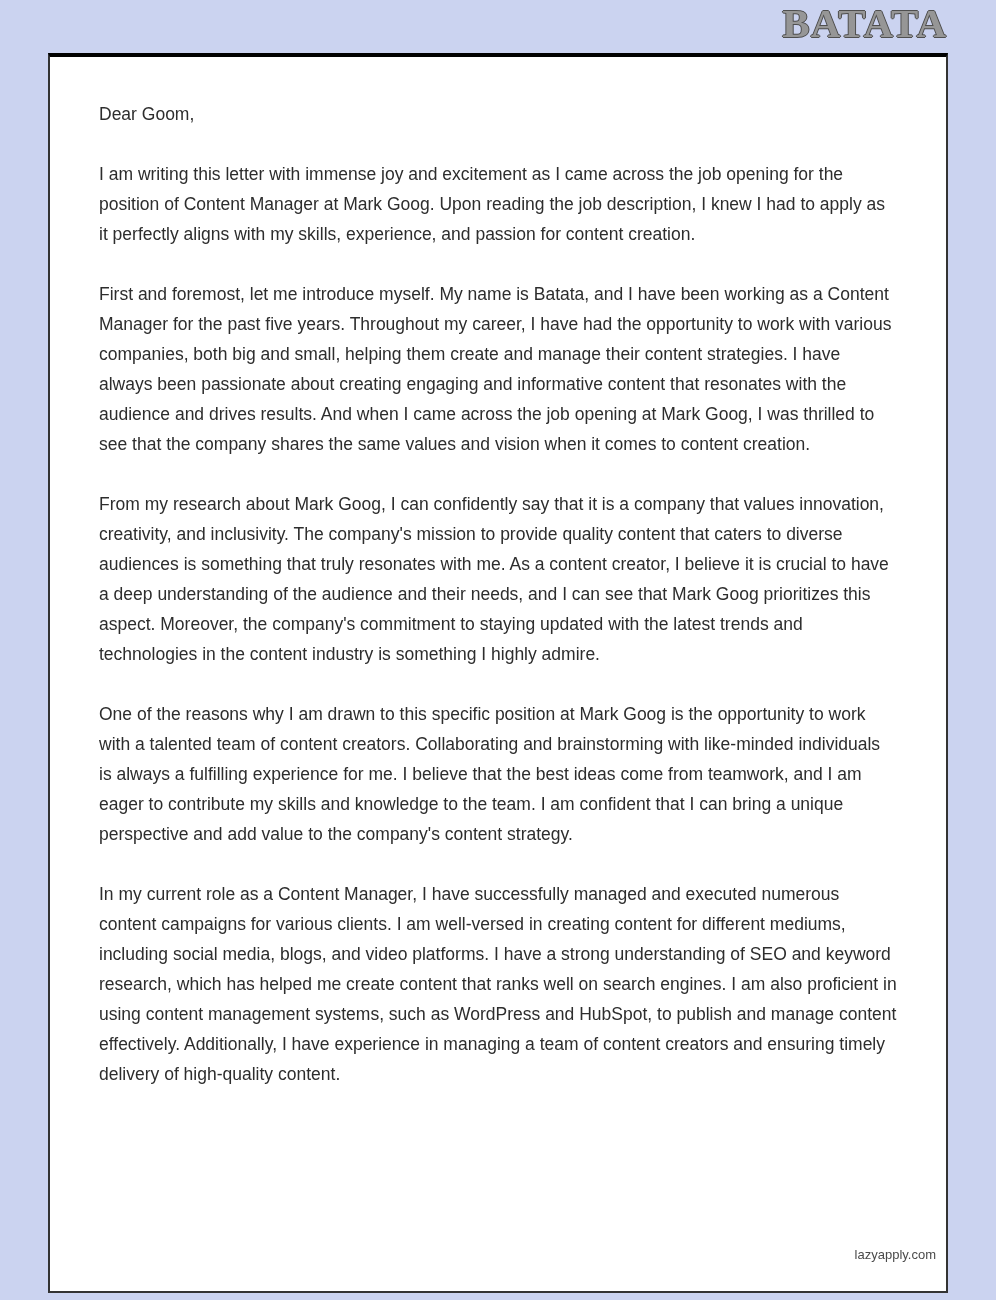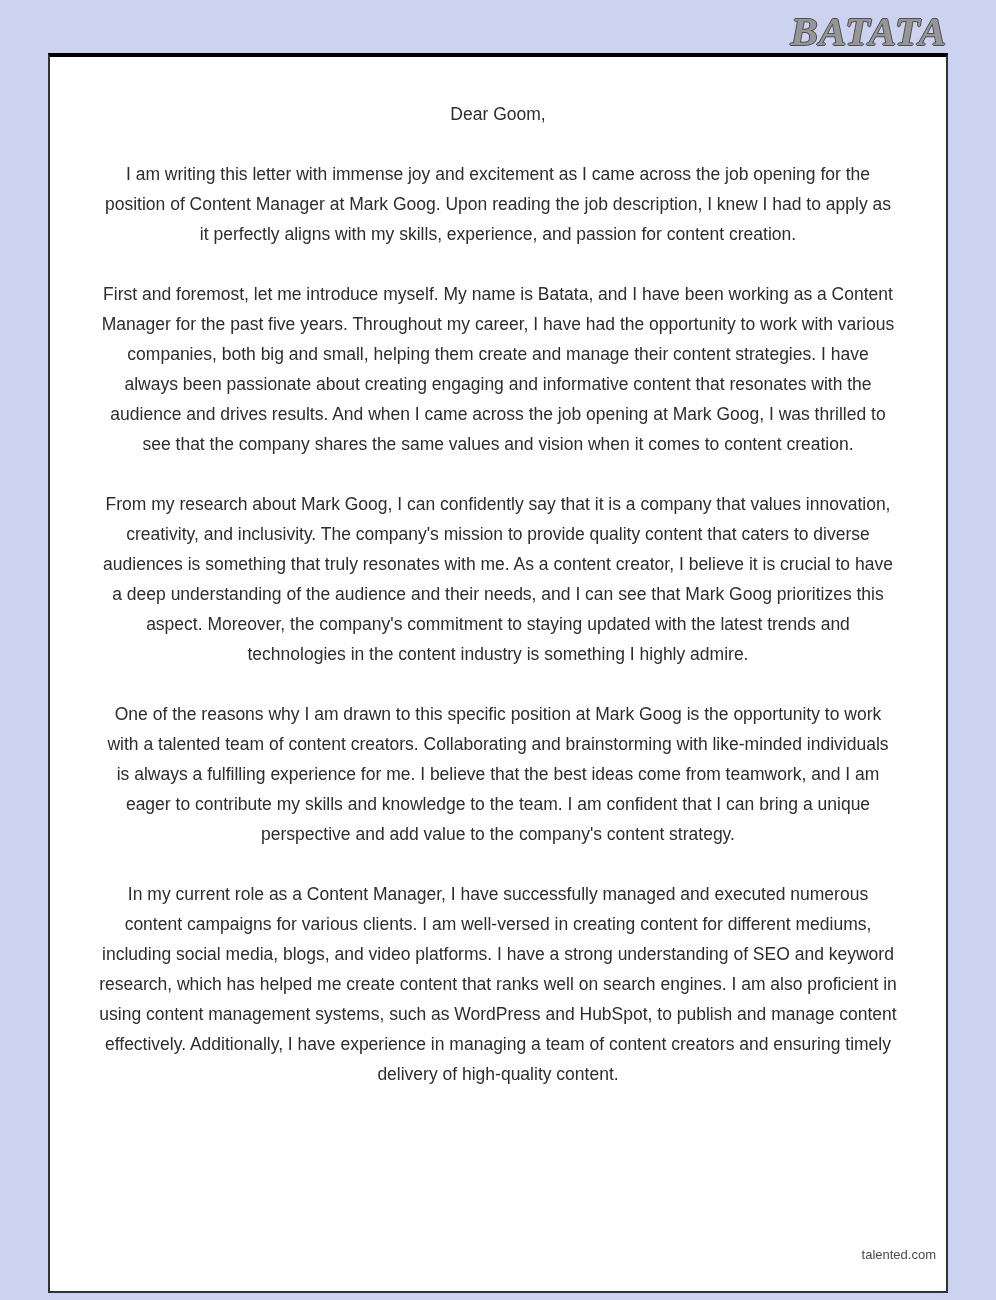--- a/index.html
+++ b/index.html
@@ -9,49 +9,48 @@
   .page {
     position: relative;
     width: 996px;
     height: 1300px;
     background: #cbd3f0;
     overflow: hidden;
     font-family: "Liberation Sans", sans-serif;
   }
   .brand {
     position: absolute;
-    top: 8px;
+    top: 0;
     right: 49px;
     font-family: "Liberation Serif", serif;
     font-weight: 700;
     font-size: 41px;
     line-height: 46px;
     letter-spacing: 1px;
     color: #969696;
     text-shadow: -1px 0 #4f4f4f, 1px 0 #4f4f4f, 0 -1px #4f4f4f, 0 1px #4f4f4f;
-    font-style: italic;
   }
   .letter-panel {
     position: absolute;
     left: 48px;
     top: 53px;
     width: 900px;
     height: 1240px;
     background: #ffffff;
     border: 2px solid #333333;
     border-top: 4px solid #000000;
     box-sizing: border-box;
     overflow: hidden;
   }
   .letter-content {
     padding: 42px 49px 0 49px;
     font-size: 17.5px;
     line-height: 30px;
     color: #2d2d2d;
-    text-align: center;
+    text-align: left;
   }
   .letter-content p {
     margin: 0 0 30px 0;
   }
   .watermark {
     position: absolute;
     top: 1247px;
     right: 60px;
     font-size: 13px;
     line-height: 16px;
@@ -69,15 +68,15 @@
     <div class="letter-content">
       <p class="salutation">Dear Goom,</p>
       <p>I am writing this letter with immense joy and excitement as I came across the job opening for the position of Content Manager at Mark Goog. Upon reading the job description, I knew I had to apply as it perfectly aligns with my skills, experience, and passion for content creation.</p>
       <p>First and foremost, let me introduce myself. My name is Batata, and I have been working as a Content Manager for the past five years. Throughout my career, I have had the opportunity to work with various companies, both big and small, helping them create and manage their content strategies. I have always been passionate about creating engaging and informative content that resonates with the audience and drives results. And when I came across the job opening at Mark Goog, I was thrilled to see that the company shares the same values and vision when it comes to content creation.</p>
       <p>From my research about Mark Goog, I can confidently say that it is a company that values innovation, creativity, and inclusivity. The company's mission to provide quality content that caters to diverse audiences is something that truly resonates with me. As a content creator, I believe it is crucial to have a deep understanding of the audience and their needs, and I can see that Mark Goog prioritizes this aspect. Moreover, the company's commitment to staying updated with the latest trends and technologies in the content industry is something I highly admire.</p>
       <p>One of the reasons why I am drawn to this specific position at Mark Goog is the opportunity to work with a talented team of content creators. Collaborating and brainstorming with like-minded individuals is always a fulfilling experience for me. I believe that the best ideas come from teamwork, and I am eager to contribute my skills and knowledge to the team. I am confident that I can bring a unique perspective and add value to the company's content strategy.</p>
       <p>In my current role as a Content Manager, I have successfully managed and executed numerous content campaigns for various clients. I am well-versed in creating content for different mediums, including social media, blogs, and video platforms. I have a strong understanding of SEO and keyword research, which has helped me create content that ranks well on search engines. I am also proficient in using content management systems, such as WordPress and HubSpot, to publish and manage content effectively. Additionally, I have experience in managing a team of content creators and ensuring timely delivery of high-quality content.</p>
     </div>
   </div>
 
-  <div class="watermark">talented.com</div>
+  <div class="watermark">lazyapply.com</div>
 
 </div>
 
 </body></html>

